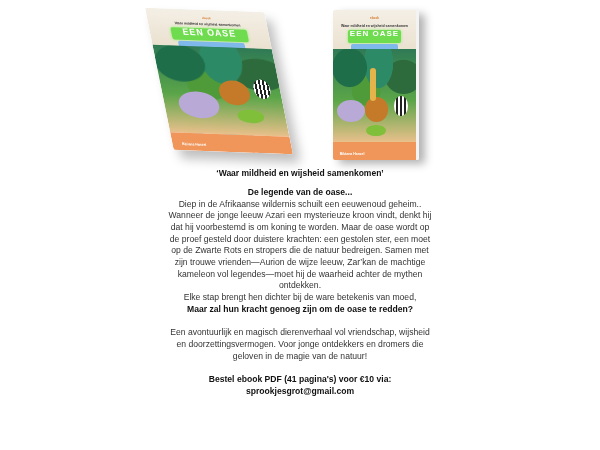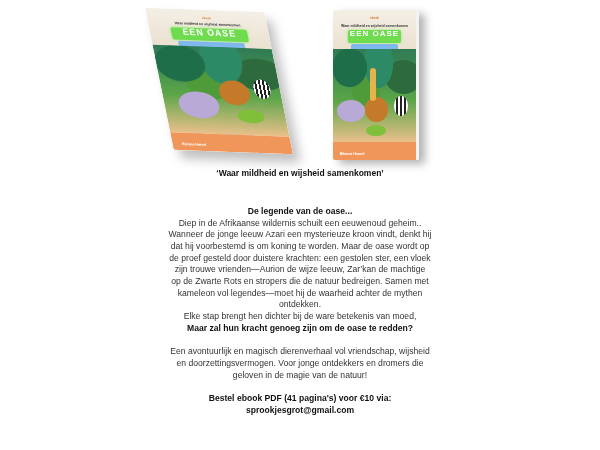--- a/index.html
+++ b/index.html
@@ -26,21 +26,21 @@
   .cover-author { position:absolute; left:8%; bottom:3%; font-size:3.5px; color:#fff; font-weight:bold; }
 
   .book-left { left:158px; top:12px; width:122px; height:138px; transform:skewY(14deg) rotate(-12deg); box-shadow:6px 8px 10px rgba(0,0,0,0.25); }
   .book-right { left:333px; top:10px; width:86px; height:150px; box-shadow:6px 4px 8px rgba(0,0,0,0.3); border-right:3px solid #f3f3f3; }
 
   
   .content { position:absolute; left:0; right:0; top:164px; text-align:center; }
   .title { font-size:18.5px; font-weight:bold; color:#111; letter-spacing:0.2px; line-height:22px; }
   .subtitle { font-size:8.5px; font-weight:bold; color:#111; margin-top:3px; line-height:12px; }
   .body { width:280px; margin:0 auto; font-size:8.6px; line-height:11.7px; color:#333; }
-  .section-heading { font-weight:bold; color:#111; margin-top:27px; font-size:8.6px; line-height:11.5px; }
+  .section-heading { font-weight:bold; color:#111; margin-top:8px; font-size:8.6px; line-height:11.5px; }
   .question { font-weight:bold; color:#111; }
   .spacer { height:11.7px; }
   .order { font-weight:bold; color:#111; }
 </style>
 </head>
 <body>
 
 <div class="book book-left">
   <div class="cover-top"></div>
   <div class="cover-publisher">ebook</div>
@@ -75,23 +75,23 @@
 </div>
 
 <div class="content">
   <div class="subtitle">‘Waar mildheid en wijsheid samenkomen’</div>
 
   <div class="body">
     <div class="section-heading">De legende van de oase...</div>
     <div>Diep in de Afrikaanse wildernis schuilt een eeuwenoud geheim..</div>
     <div>Wanneer de jonge leeuw Azari een mysterieuze kroon vindt, denkt hij</div>
     <div>dat hij voorbestemd is om koning te worden. Maar de oase wordt op</div>
-    <div>de proef gesteld door duistere krachten: een gestolen ster, een vloek</div>
+    <div>de proef gesteld door duistere krachten: een gestolen ster, een moet</div>
+    <div>op de Zwarte Rots en stropers die de natuur bedreigen. Samen met</div>
     <div>zijn trouwe vrienden—Aurion de wijze leeuw, Zar’kan de machtige</div>
-    <div>op de Zwarte Rots en stropers die de natuur bedreigen. Samen met</div>
     <div>kameleon vol legendes—moet hij de waarheid achter de mythen</div>
     <div>ontdekken.</div>
     <div>Elke stap brengt hen dichter bij de ware betekenis van moed,</div>
     <div class="question">Maar zal hun kracht genoeg zijn om de oase te redden?</div>
 
     <div class="spacer"></div>
 
     <div>Een avontuurlijk en magisch dierenverhaal vol vriendschap, wijsheid</div>
     <div>en doorzettingsvermogen. Voor jonge ontdekkers en dromers die</div>
     <div>geloven in de magie van de natuur!</div>

